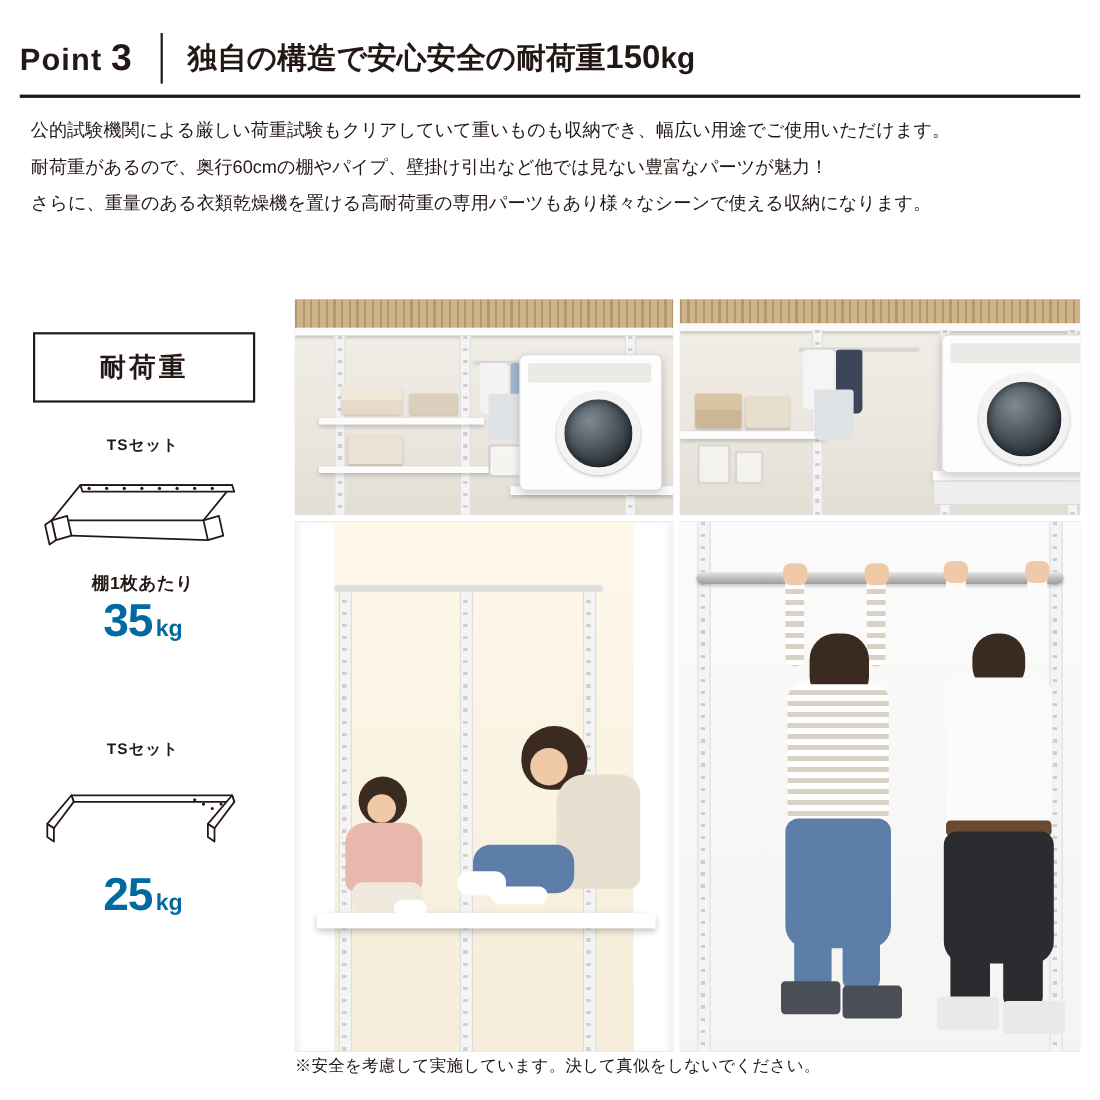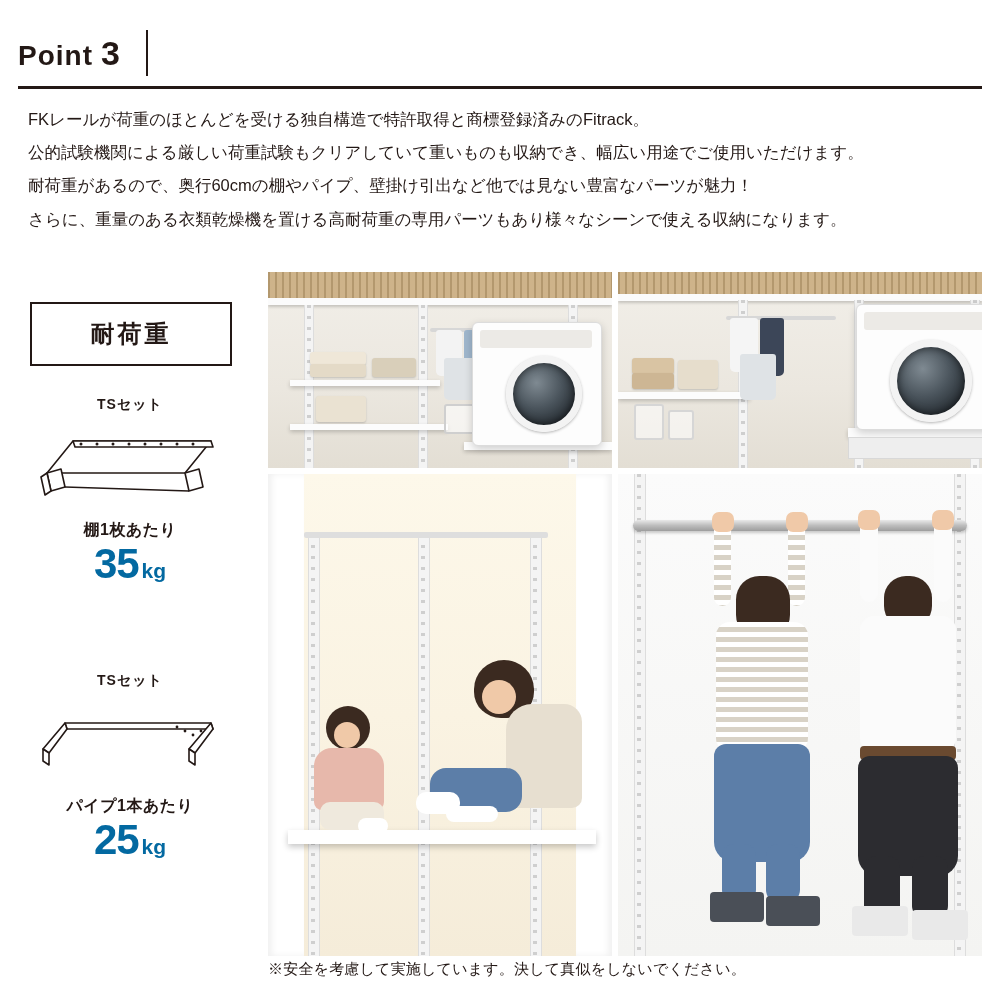--- a/index.html
+++ b/index.html
@@ -225,25 +225,27 @@
 <body>
 
 <div class="page">
 
   <div class="header">
     <div class="point-label">
       <span class="point-word">Point</span>
       <span class="point-num">3</span>
     </div>
     <div class="header-divider"></div>
+    <div class="header-title">
+      <span>独自の構造で安心安全の耐荷重</span><span class="num">150</span><span>kg</span>
+    </div>
   </div>
   <div class="header-rule"></div>
 
   <div class="body-text">
-    <p>FKレールが荷重のほとんどを受ける独自構造で特許取得と商標登録済みのFitrack。</p>
     <p>公的試験機関による厳しい荷重試験もクリアしていて重いものも収納でき、幅広い用途でご使用いただけます。</p>
     <p>耐荷重があるので、奥行60cmの棚やパイプ、壁掛け引出など他では見ない豊富なパーツが魅力！</p>
     <p>さらに、重量のある衣類乾燥機を置ける高耐荷重の専用パーツもあり様々なシーンで使える収納になります。</p>
   </div>
 
   <div class="spec-box">
     <span class="spec-box-label">耐荷重</span>
   </div>
 
   <div class="spec-item" id="spec-ts">
@@ -295,21 +297,20 @@
           <polygon points="154,48 160,52 160,64 154,60"></polygon>
         </g>
         <g fill="#231815">
           <circle cx="150" cy="30" r="1.4"></circle>
             <circle cx="158" cy="34" r="1.4"></circle>
           <circle cx="166" cy="30" r="1.4"></circle>
             <circle cx="142" cy="26" r="1.4"></circle>
         </g>
       </svg>
     </div>
-    <div class="spec-unit-label">パイプ1本あたり</div>
     <div class="spec-value">
       <span class="num">25</span><span class="unit">kg</span>
     </div>
   </div>
 
   <div class="photo" id="photo-dryer-left">
     <div class="ph-bg">
       <div class="wall"></div>
       <div class="basket-row"></div>
       <div class="top-shelf"></div>

